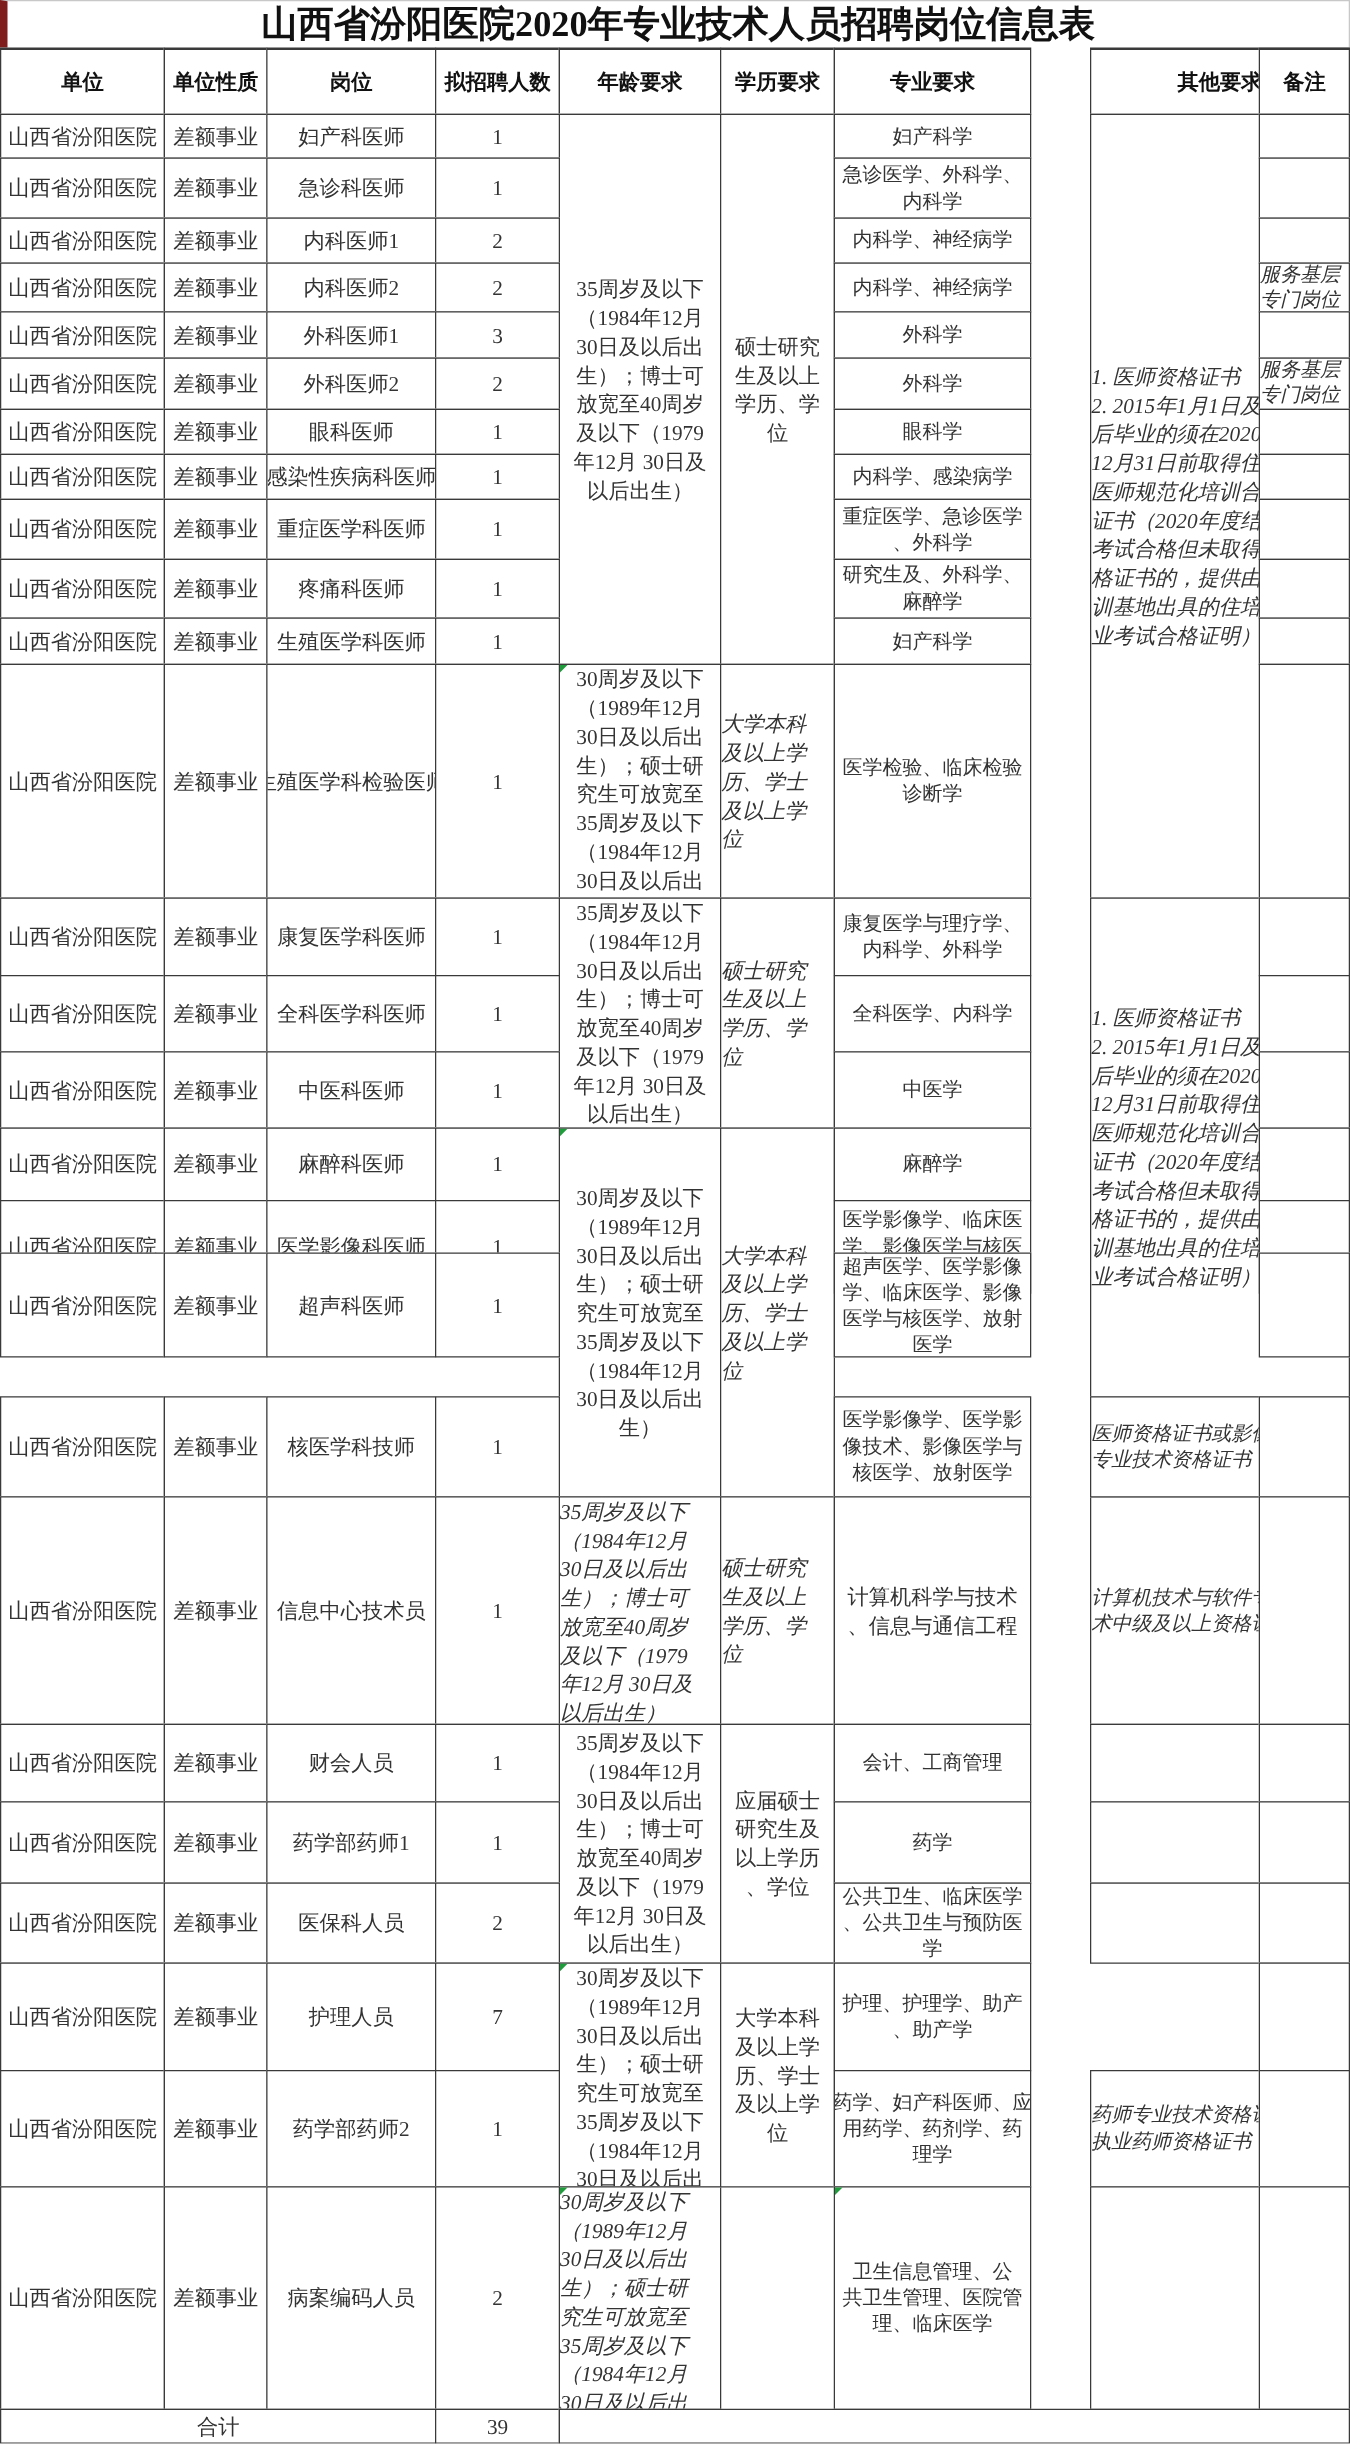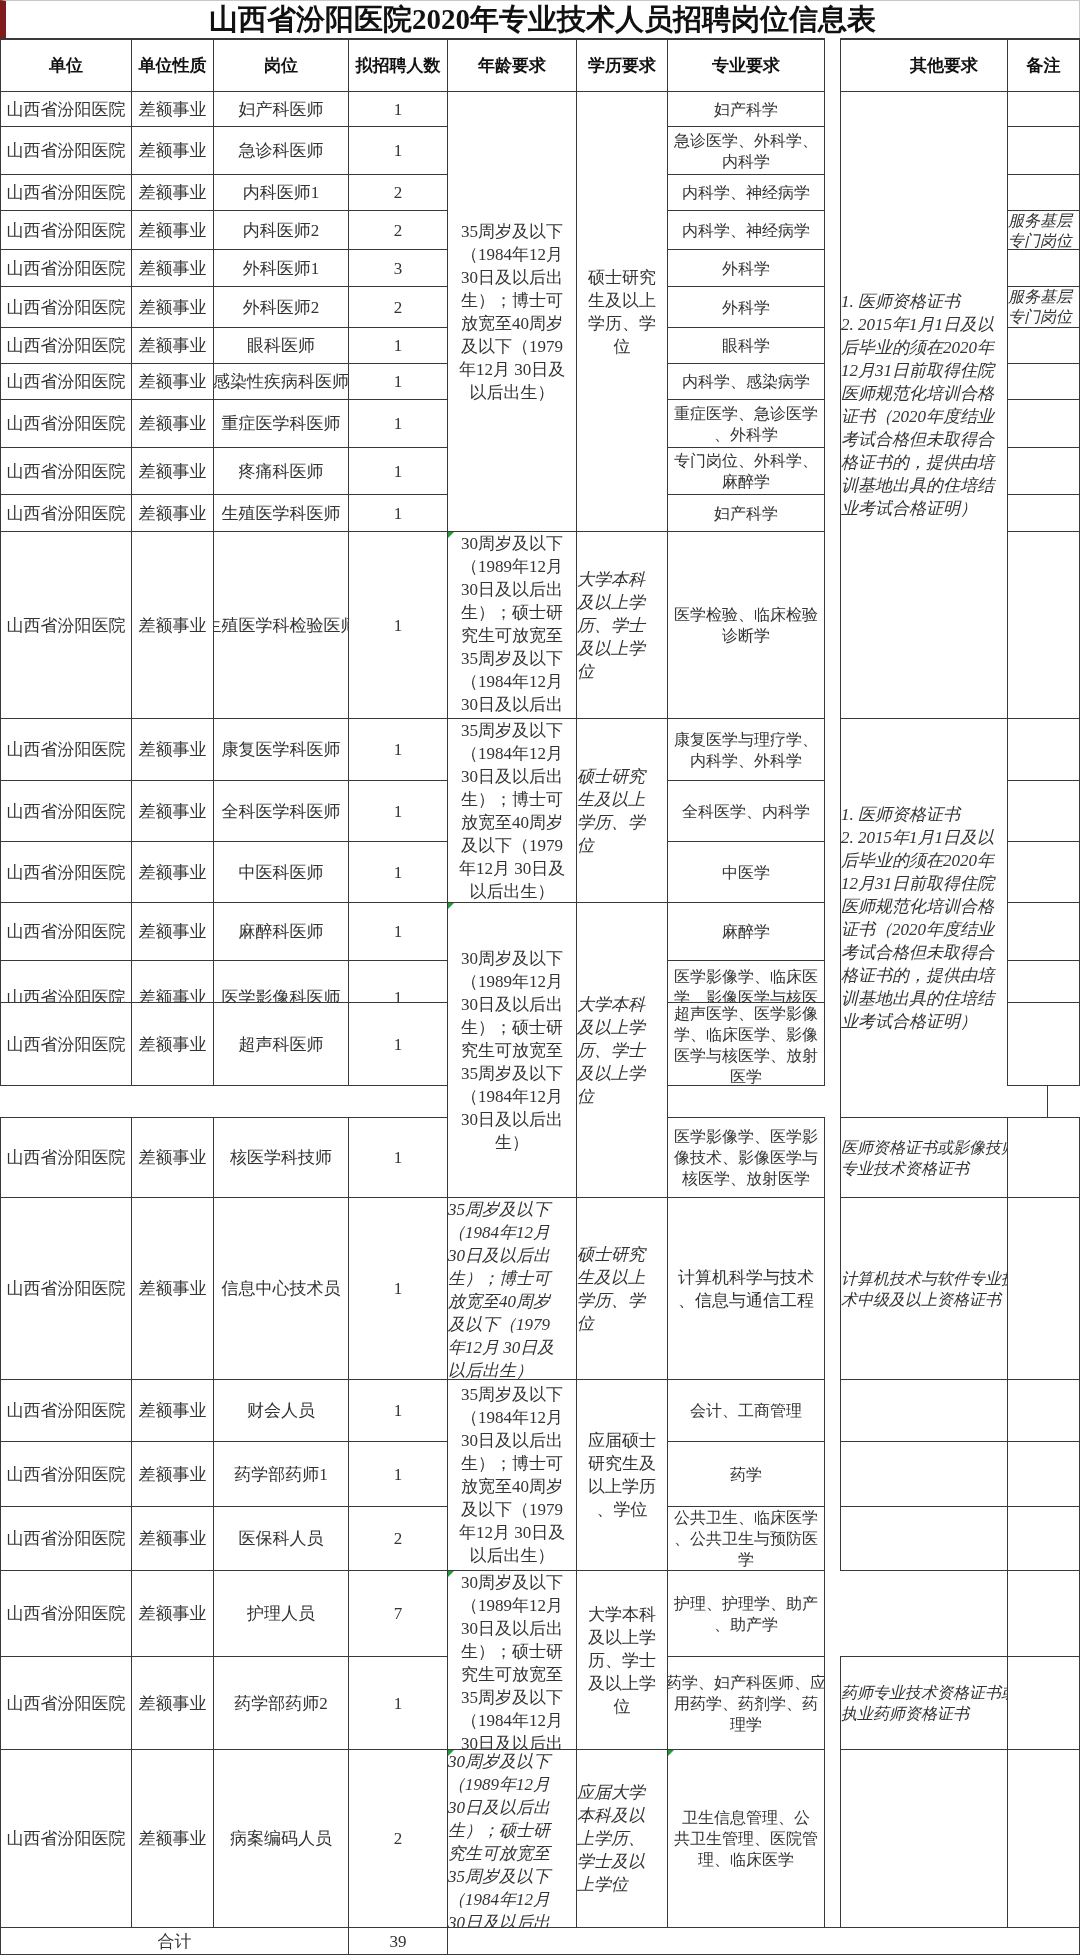--- a/index.html
+++ b/index.html
@@ -26,21 +26,21 @@
   .remark { font-size:16px; line-height:20px; }
 
   
   .c0{left:0;width:132px}
   .c1{left:131px;width:83px}
   .c2{left:213px;width:136px}
   .c3{left:348px;width:100px}
   .c4{left:447px;width:130px}
   .c5{left:576px;width:92px}
   .c6{left:667px;width:158px}
-  .c7{left:840px;width:208px}
+  .c7{left:872px;width:208px}
   .c8{left:1007px;width:73px}
   .c0-2{left:0;width:349px}
   .c4-8{left:447px;width:633px}
 
   
   .rh{top:38px;height:54px;border-top-width:2px}
   .r1{top:91px;height:36px}
   .r2{top:126px;height:49px}
   .r3{top:174px;height:37px}
   .r4{top:210px;height:40px}
@@ -198,25 +198,20 @@
 位</div>
   <div class="cell c5 s-21-23">应届硕士
 研究生及
 以上学历
 、学位</div>
   <div class="cell c5 s-24-25">大学本科
 及以上学
 历、学士
 及以上学
 位</div>
-  <div class="cell c5 r26 left">应届大学
-本科及以
-上学历、
-学士及以
-上学位</div>
 
   
   <div class="cell c7 s-1-12 left">1. 医师资格证书
 2. 2015年1月1日及以
 后毕业的须在2020年
 12月31日前取得住院
 医师规范化培训合格
 证书（2020年度结业
 考试合格但未取得合
 格证书的，提供由培
@@ -318,21 +313,21 @@
     <div class="cell c3 r9">1</div>
     <div class="cell c6 r9 sm">重症医学、急诊医学
 、外科学</div>
     <div class="cell c8 r9 remark left"></div>
   </div>
   <div class="row">
     <div class="cell c0 r10">山西省汾阳医院</div>
     <div class="cell c1 r10">差额事业</div>
     <div class="cell c2 r10">疼痛科医师</div>
     <div class="cell c3 r10">1</div>
-    <div class="cell c6 r10 sm">专门岗位、外科学、
+    <div class="cell c6 r10 sm">研究生及、外科学、
 麻醉学</div>
     <div class="cell c8 r10 remark left"></div>
   </div>
   <div class="row">
     <div class="cell c0 r11">山西省汾阳医院</div>
     <div class="cell c1 r11">差额事业</div>
     <div class="cell c2 r11">生殖医学科医师</div>
     <div class="cell c3 r11">1</div>
     <div class="cell c6 r11 sm">妇产科学</div>
     <div class="cell c8 r11 remark left"></div>

